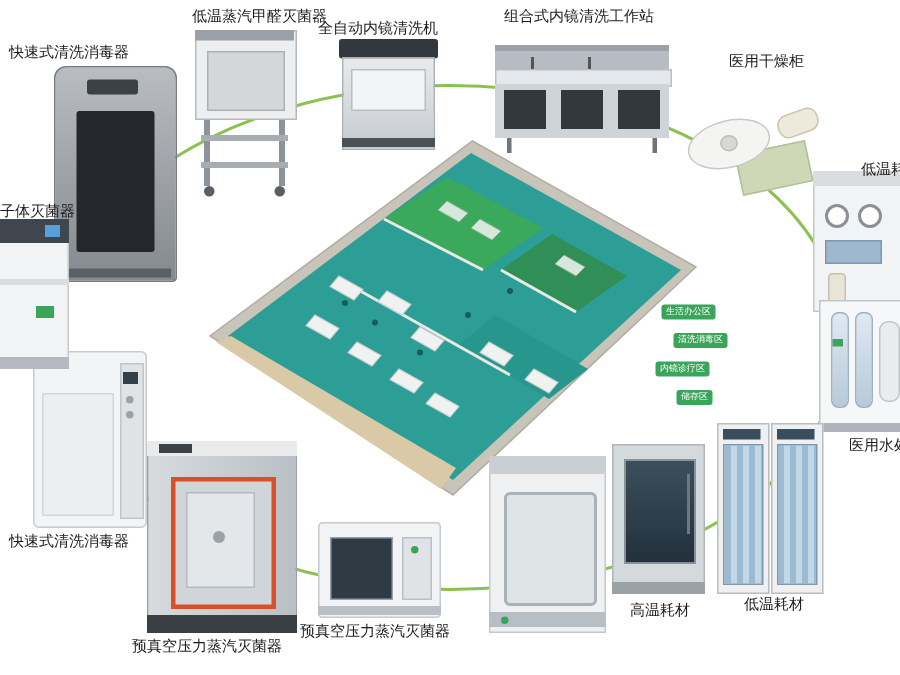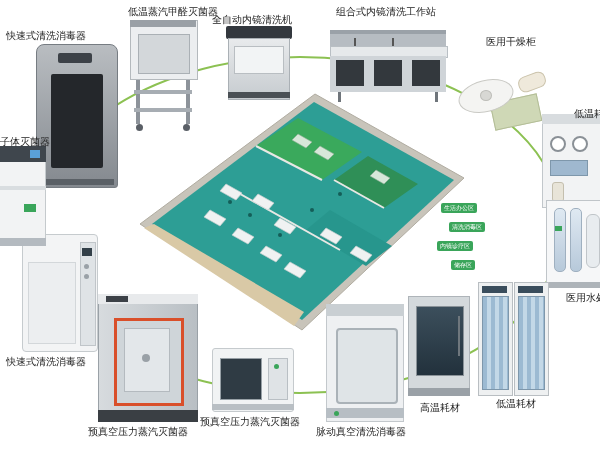--- a/index.html
+++ b/index.html
@@ -154,21 +154,20 @@
   </div>
   <div class="lbl" style="left:420px;top:402px">高温耗材</div>
 
   <div class="dev" style="left:326px;top:304px;width:78px;height:118px">
     <div style="inset:0;background:#eef0f2;border:1px solid #c3c8cc"></div>
     <div style="left:0;top:0;width:78px;height:12px;background:#c9cfd3"></div>
     <div style="left:10px;top:24px;width:58px;height:72px;background:#dfe4e7;border:2px solid #aab2b8;border-radius:4px"></div>
     <div style="left:0;top:104px;width:78px;height:10px;background:#b7bec4"></div>
     <div style="left:8px;top:107px;width:5px;height:5px;border-radius:50%;background:#3aa55a"></div>
   </div>
-  <div class="lbl" style="left:316px;top:426px">脉动真空清洗消毒器</div>
 
   <div class="dev" style="left:212px;top:348px;width:82px;height:64px">
     <div style="inset:0;background:#f1f3f4;border:1px solid #c5cacd;border-radius:3px"></div>
     <div style="left:8px;top:10px;width:40px;height:40px;background:#2f3b44;border:1px solid #97a0a6"></div>
     <div style="left:56px;top:10px;width:18px;height:40px;background:#dfe3e6;border:1px solid #b9bfc4"></div>
     <div style="left:62px;top:16px;width:5px;height:5px;border-radius:50%;background:#3aa55a"></div>
     <div style="left:0;top:56px;width:82px;height:6px;background:#b9bfc4"></div>
   </div>
   <div class="lbl" style="left:200px;top:416px">预真空压力蒸汽灭菌器</div>
 

